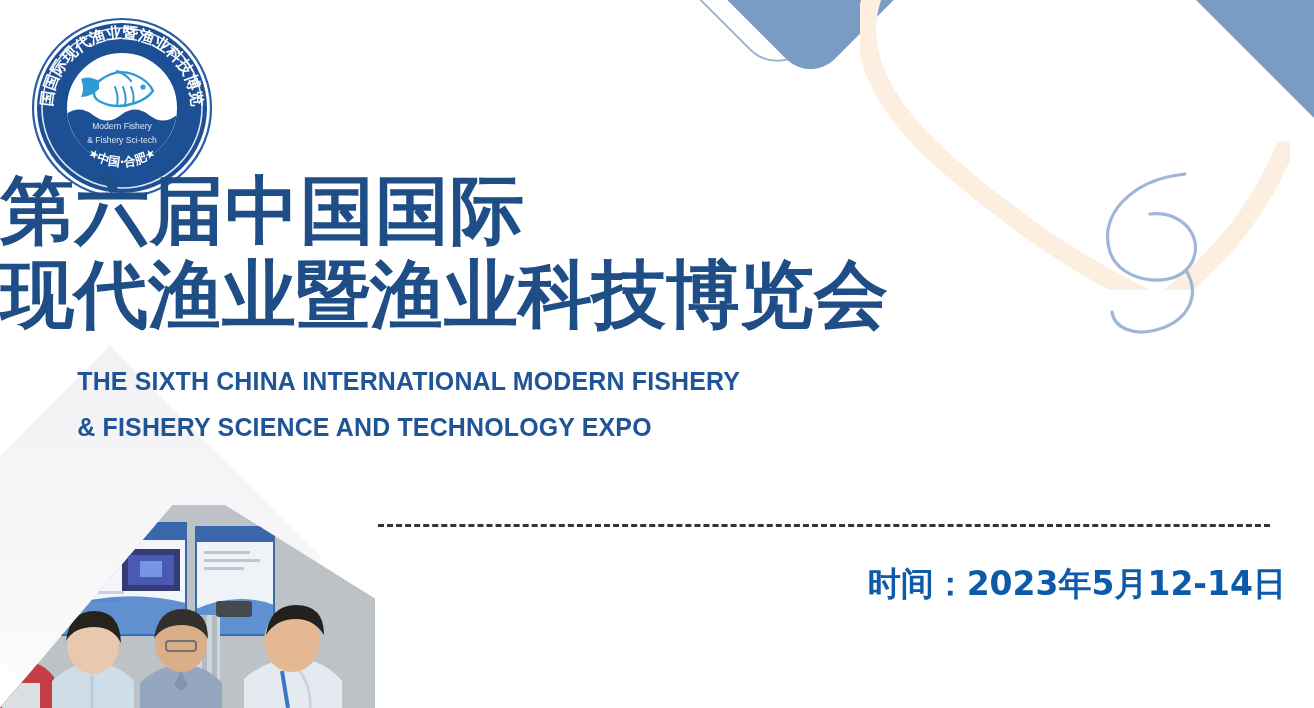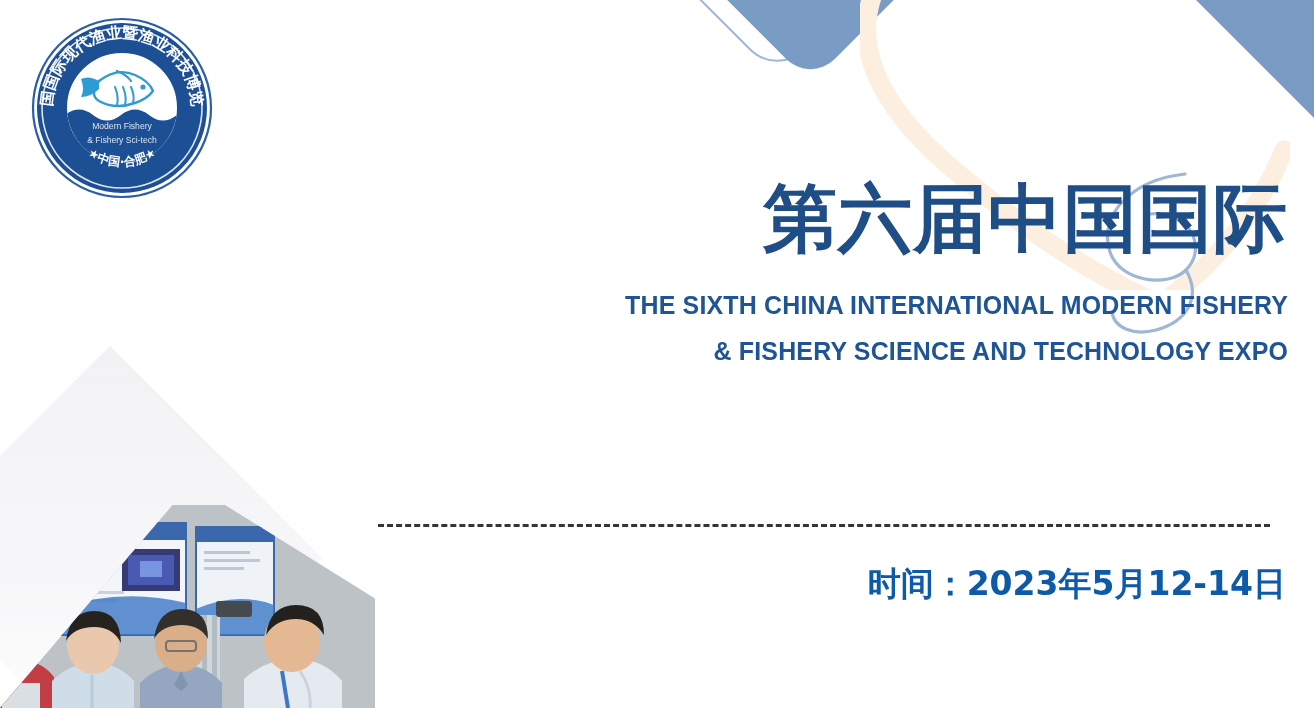--- a/index.html
+++ b/index.html
@@ -61,23 +61,23 @@
   
   #logo-badge {
     position:absolute;
     left:31px; top:17px;
     width:182px; height:182px;
   }
 
   
   #headline-block {
     position:absolute;
-    left:0; top:8px;
+    left:0; top:0;
     width:1288px;
-    text-align:right;
+    text-align:left;
   }
   #title-cn {
     margin-top:168px;
     color:#1f4e87;
     font-family:"DejaVu Sans","Liberation Sans",sans-serif;
     font-weight:bold;
     font-size:74px;
     line-height:84px;
     letter-spacing:1px;
     white-space:nowrap;
@@ -190,20 +190,21 @@
       <textPath href="#ringTopPath" startOffset="50%" text-anchor="middle">中国国际现代渔业暨渔业科技博览会</textPath>
     </text>
     <text fill="#ffffff" font-family="DejaVu Sans, sans-serif" font-size="12" font-weight="bold">
       <textPath href="#ringBotPath" startOffset="50%" text-anchor="middle">★中国·合肥★</textPath>
     </text>
   </svg>
 
   <div id="headline-block">
     <div id="title-cn">
       <div class="line1">第六届中国国际</div>
+      <div class="line2">现代渔业暨渔业科技博览会</div>
     </div>
     <div id="subtitle-en">
       <div>THE SIXTH CHINA INTERNATIONAL MODERN FISHERY</div>
       <div>&amp; FISHERY SCIENCE AND TECHNOLOGY EXPO</div>
     </div>
   </div>
 
   <div id="divider-dashed"></div>
 
   <div id="info-block">

